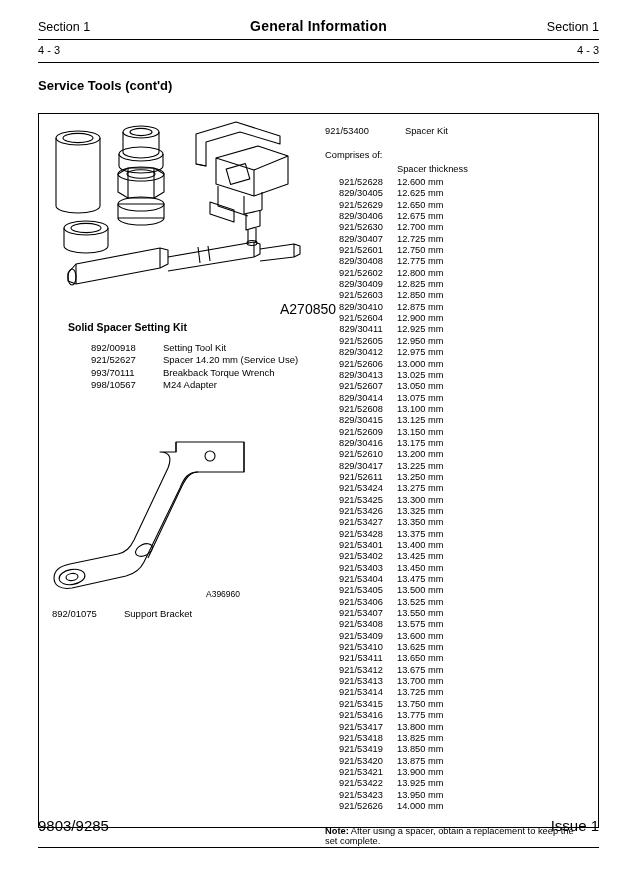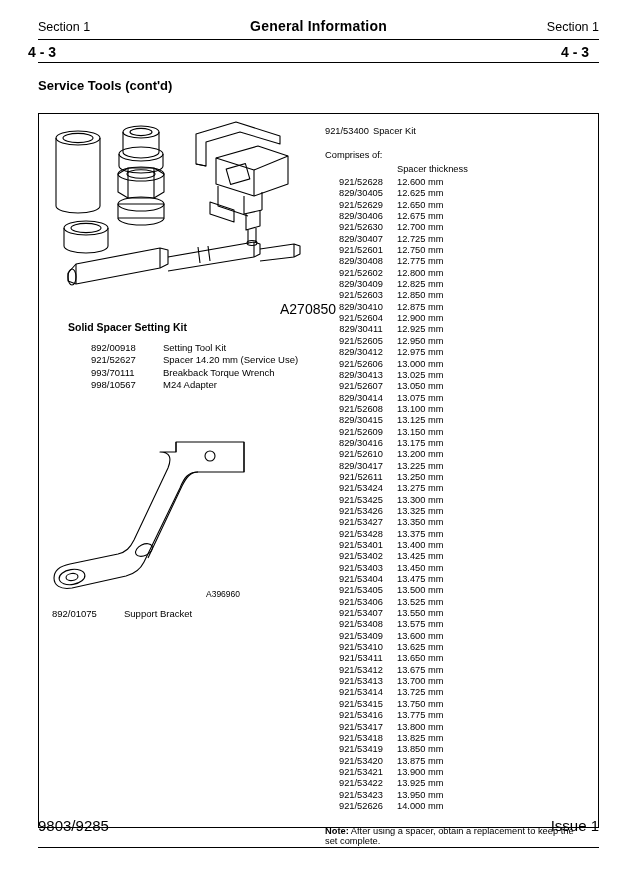--- a/index.html
+++ b/index.html
@@ -36,25 +36,24 @@
     font-size: 14px;
     letter-spacing: 0.2px;
   }
   .hdr-rule {
     position: absolute;
     left: 38px; top: 39px; width: 561px;
     border-top: 1.3px solid #000;
   }
   .hdr-row2 {
     position: absolute;
-    left: 28px; top: 44px; width: 561px;
+    left: 38px; top: 44px; width: 561px;
     display: flex;
     justify-content: space-between;
-    font-size: 14px;
-    font-weight: bold;
+    font-size: 11px;
   }
   .hdr-rule2 {
     position: absolute;
     left: 38px; top: 62px; width: 561px;
     border-top: 1.3px solid #000;
   }
 
   
   .sect-title {
     position: absolute;
@@ -111,21 +110,21 @@
   .right-col {
     position: absolute;
     left: 325px; top: 126px;
     width: 265px;
     font-size: 9.3px;
   }
   .rc-head {
     display: flex;
     margin-bottom: 14px;
   }
-  .rc-head .pn { width: 48px; }
+  .rc-head .pn { width: 80px; }
   .rc-comprises {
     margin-bottom: 4px;
   }
   .rc-thickness-hdr {
     margin-left: 72px;
     margin-bottom: 3px;
   }
   .rc-list { line-height: 11.35px; }
   .rc-list .row { display: flex; }
   .rc-list .pn { width: 72px; text-align: center; }

